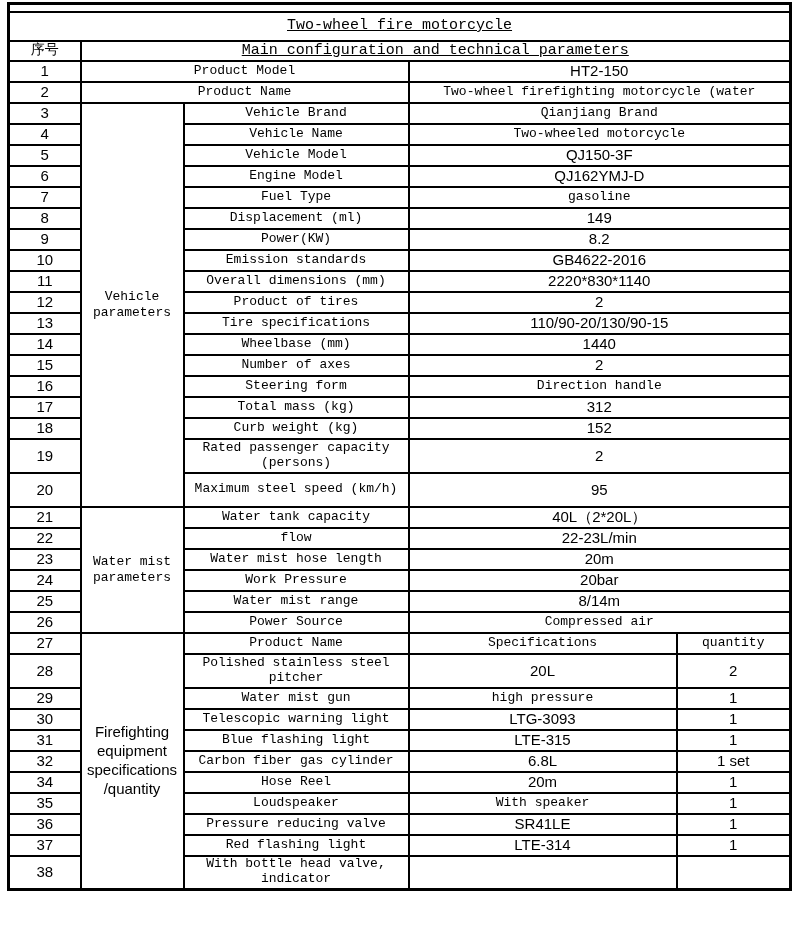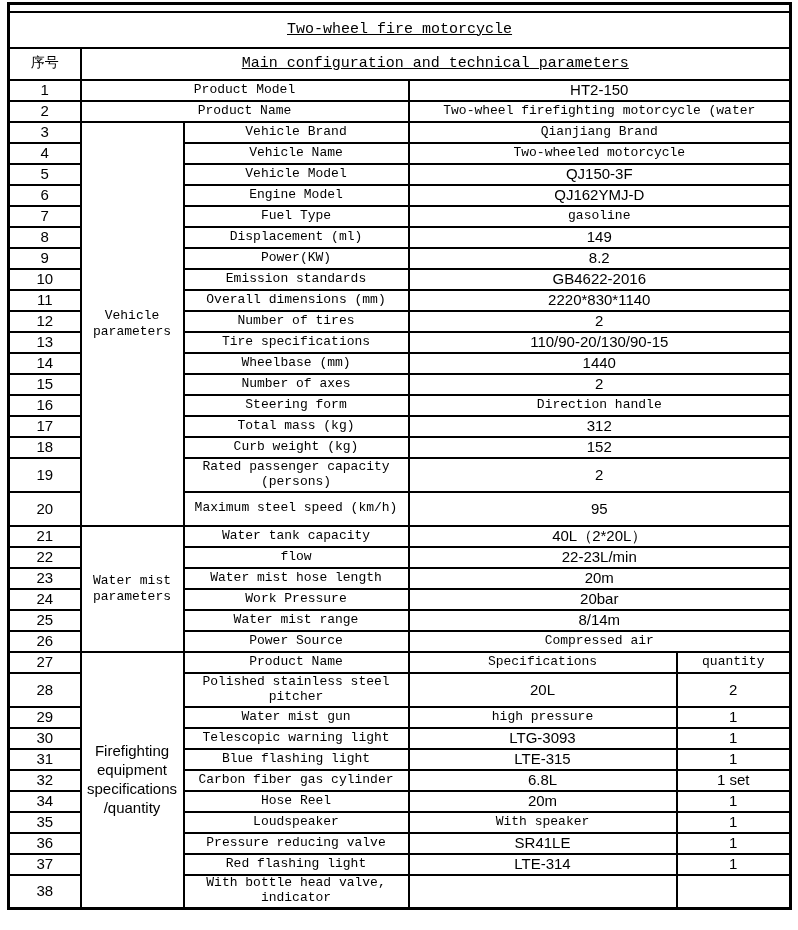--- a/index.html
+++ b/index.html
@@ -21,22 +21,22 @@
     border: 2px solid #000;
     padding: 0 2px;
     text-align: center;
     vertical-align: middle;
     color: #000;
     overflow: hidden;
     line-height: 1.2;
   }
   tr { height: 21px; }
   tr.r-thin  { height: 8px;  }
-  tr.r-title { height: 36px; }
-  tr.r-head  { height: 32px; }
+  tr.r-title { height: 29px; }
+  tr.r-head  { height: 20px; }
   tr.tall    { height: 34px; }
   .mono {
     font-family: "Liberation Mono", "DejaVu Sans Mono", monospace;
     font-size: 13px;
   }
   .sans {
     font-family: "Liberation Sans", "DejaVu Sans", sans-serif;
     font-size: 15px;
     margin-left: 40px;
   }
@@ -130,21 +130,21 @@
         <td class="mono label-cell">Emission standards</td>
         <td class="sans" colspan="2">GB4622-2016</td>
       </tr>
       <tr>
         <td class="num">11</td>
         <td class="mono label-cell">Overall dimensions (mm)</td>
         <td class="sans" colspan="2">2220*830*1140</td>
       </tr>
       <tr>
         <td class="num">12</td>
-        <td class="mono label-cell">Number of tires</td>
+        <td class="mono label-cell">Product of tires</td>
         <td class="sans" colspan="2">2</td>
       </tr>
       <tr>
         <td class="num">13</td>
         <td class="mono label-cell">Tire specifications</td>
         <td class="sans" colspan="2">110/90-20/130/90-15</td>
       </tr>
       <tr>
         <td class="num">14</td>
         <td class="mono label-cell">Wheelbase (mm)</td>

